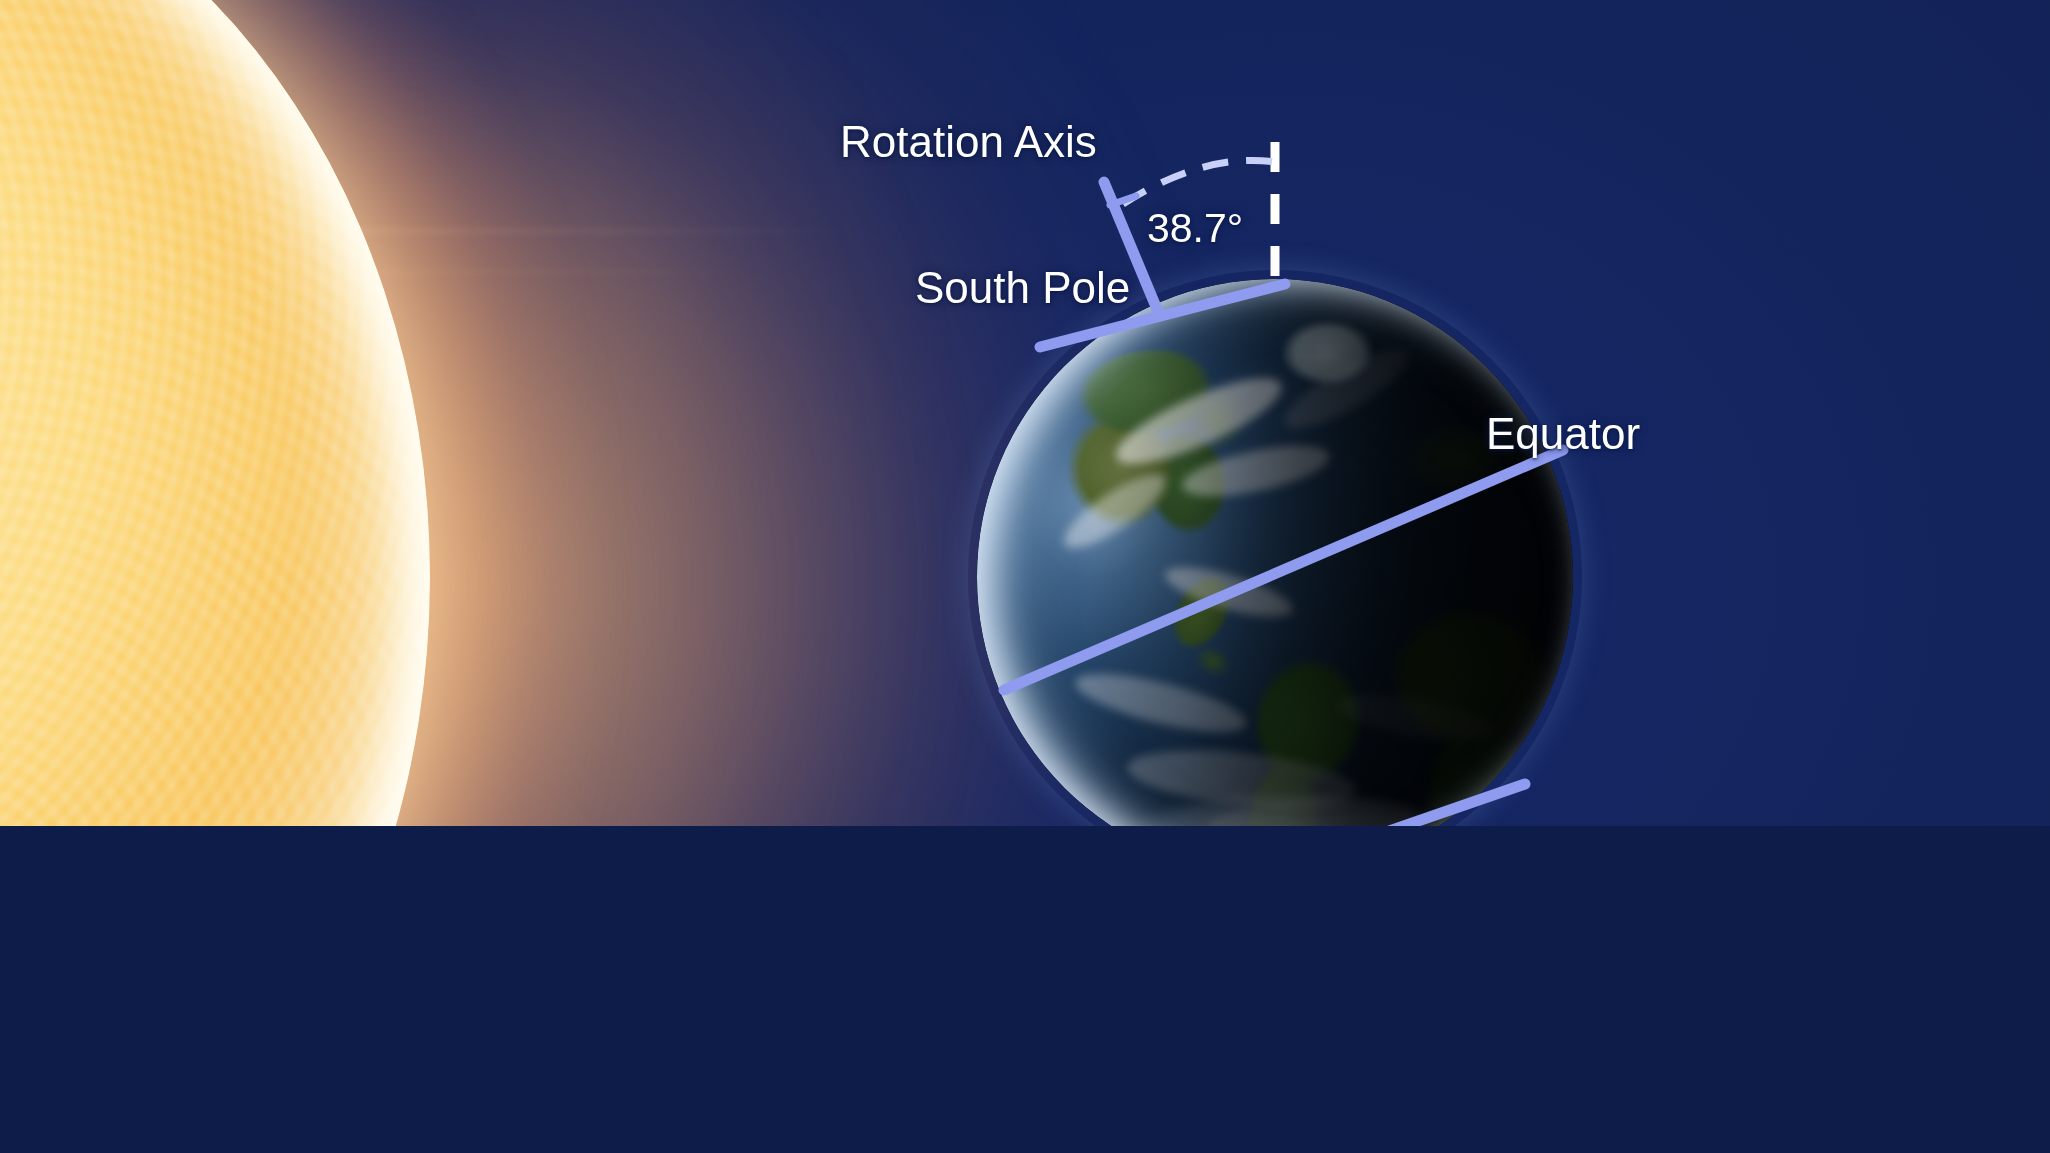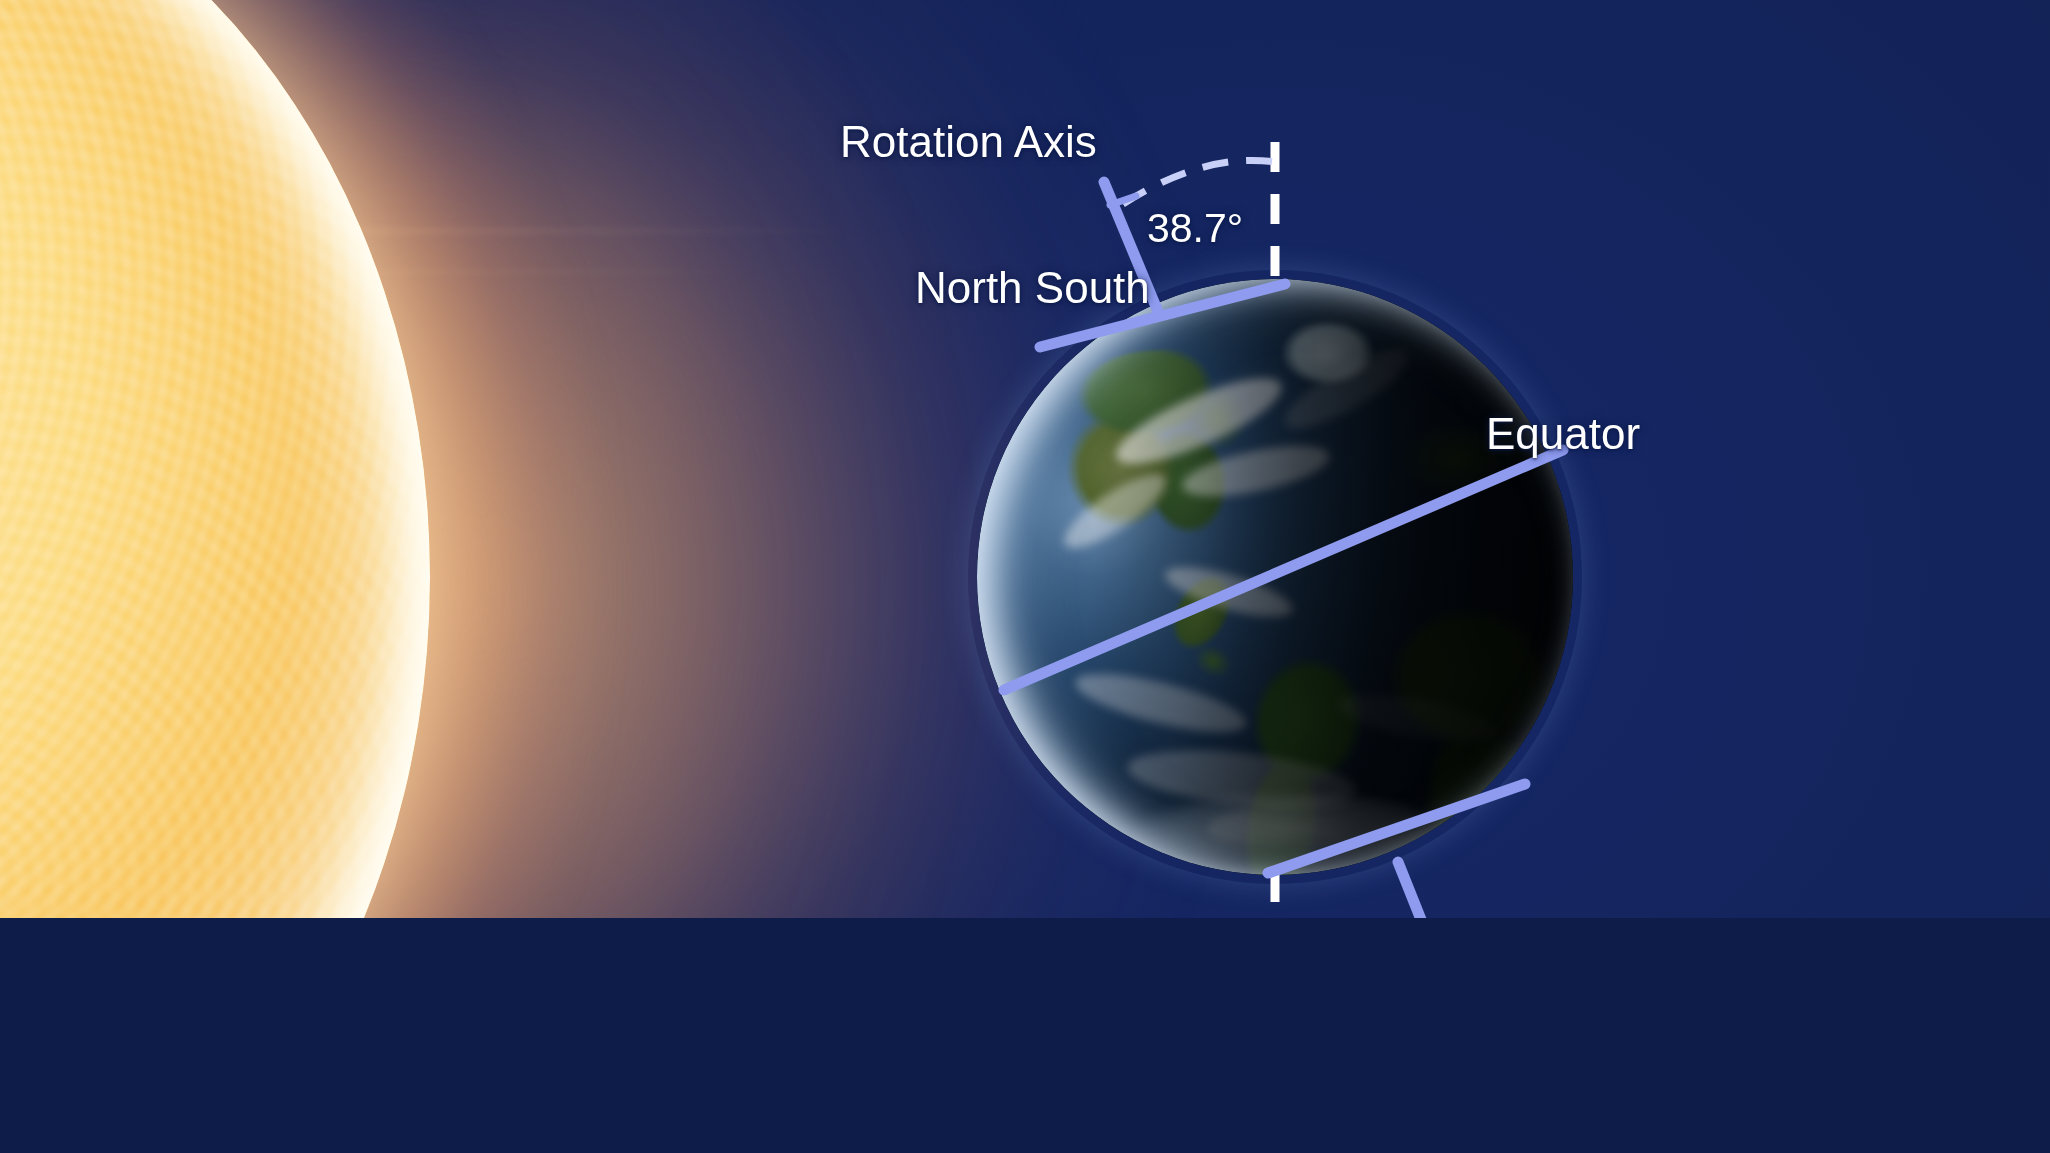--- a/index.html
+++ b/index.html
@@ -4,21 +4,21 @@
 <title>Earth Axial Tilt Diagram</title>
 <style>
   html, body {
     margin: 0;
     padding: 0;
     background: #0e1c4a;
   }
   #stage {
     position: relative;
     width: 2050px;
-    height: 918px;
+    height: 826px;
     overflow: hidden;
     background: #13245c;
     font-family: "Liberation Sans", sans-serif;
   }
 
   
   .space-bg {
     position: absolute;
     inset: 0;
     background:
@@ -344,20 +344,20 @@
 
     <path d="M 1384 988 A 68 30 -8 0 1 1493 966" fill="none" stroke="#a8b2f2" stroke-width="7" stroke-dasharray="22 16" stroke-linecap="round"></path>
 
     <path d="M 1384 988 A 68 30 -8 0 0 1481 1000" fill="none" stroke="#a8b2f2" stroke-width="7" stroke-linecap="round"></path>
 
     <polygon points="1489,966 1461,976 1485,994" fill="#a8b2f2"></polygon>
   </svg>
 
   <div class="label" id="lbl-rotation-axis">Rotation Axis</div>
 
-  <div class="label" id="lbl-north-pole">North South</div>
+  <div class="label" id="lbl-north-pole">South Pole</div>
 
   <div class="label small" id="lbl-tilt-angle">38.7°</div>
 
   <div class="label" id="lbl-equator">Equator</div>
 
 
 </div>
 
 </body></html>

